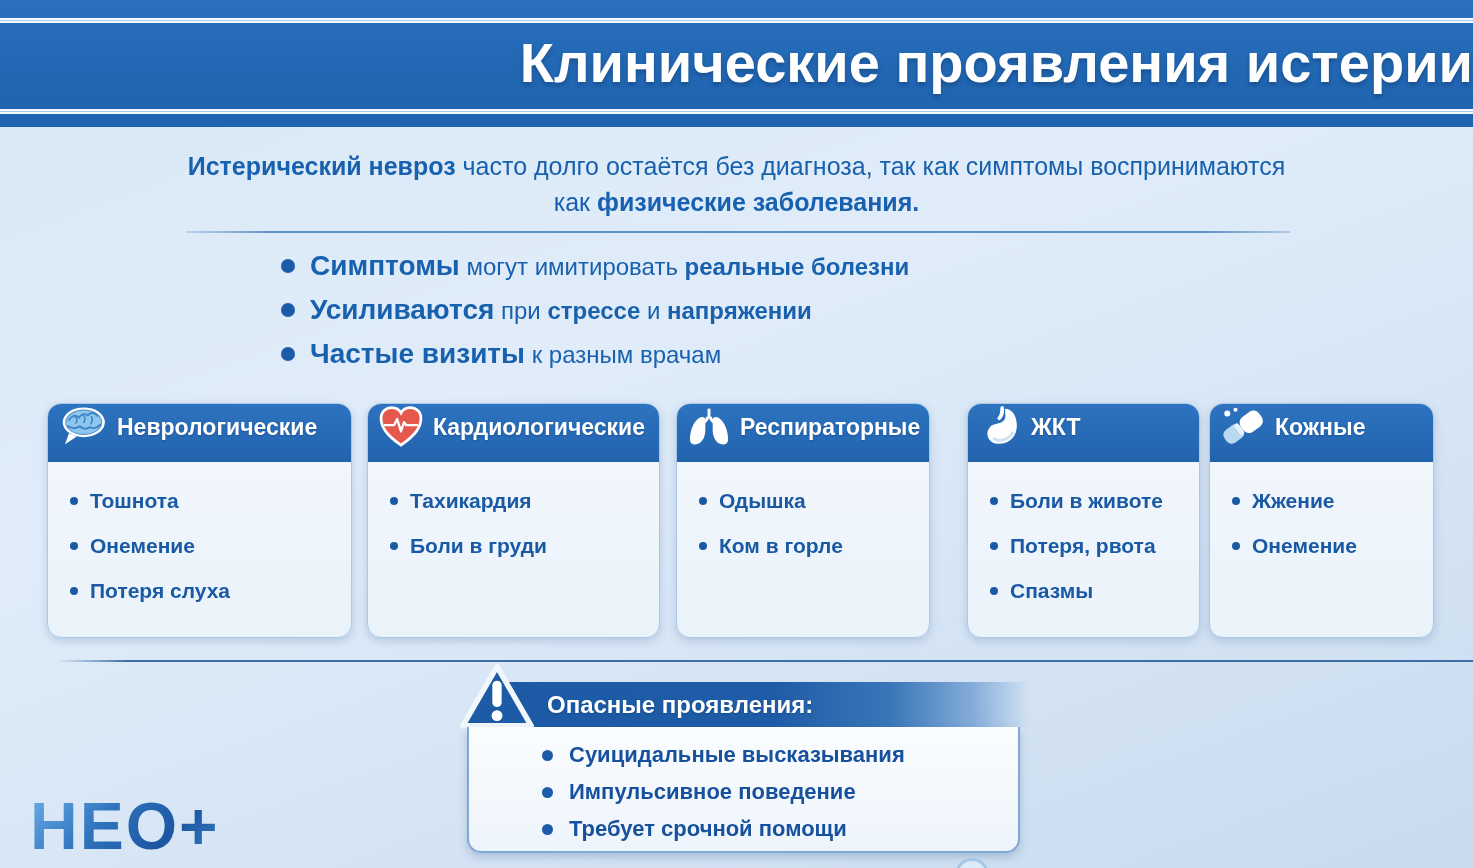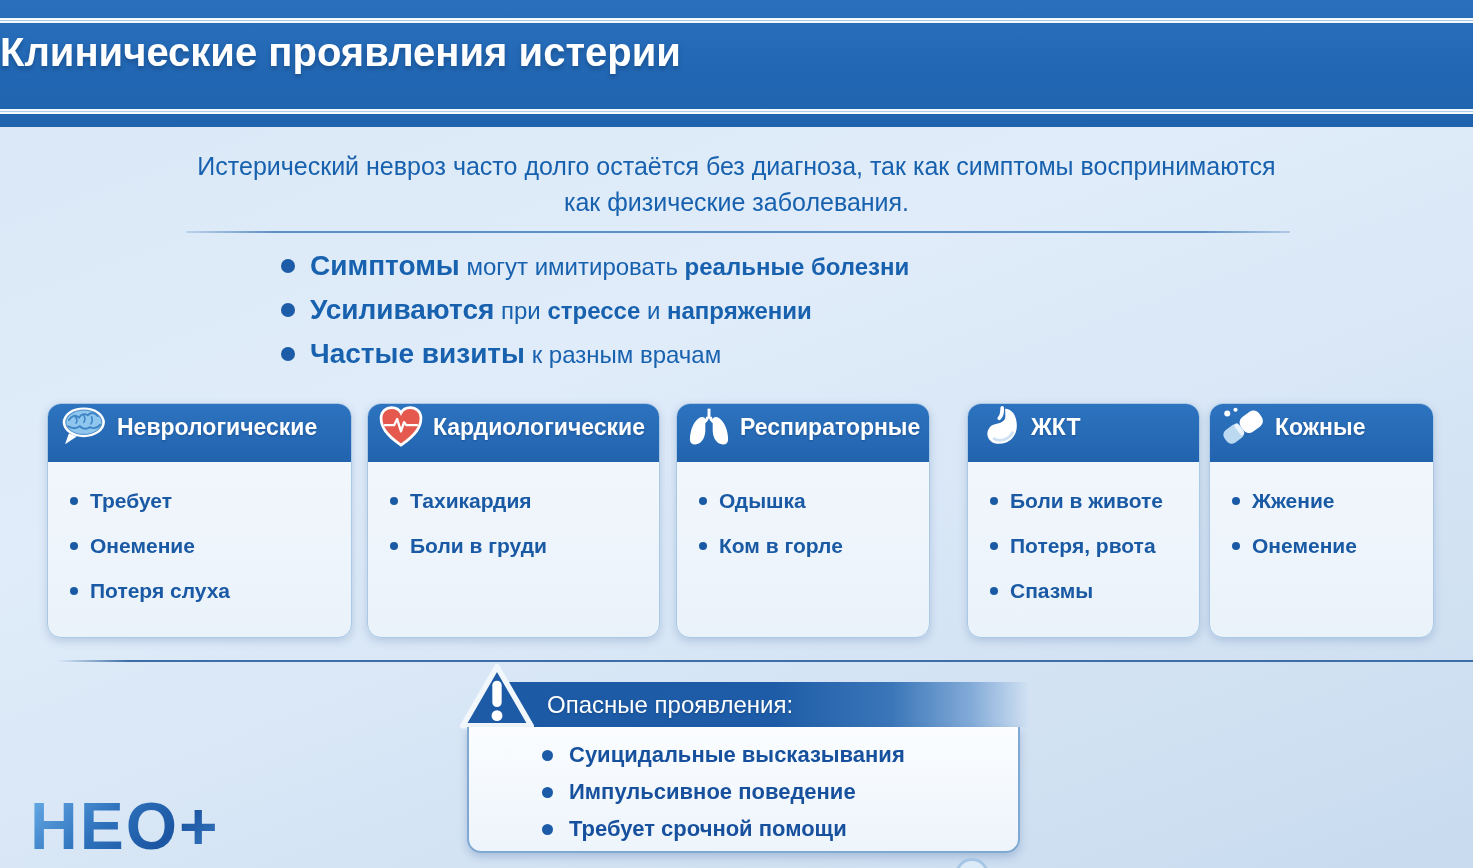--- a/index.html
+++ b/index.html
@@ -8,27 +8,27 @@
     position:relative;width:1473px;height:868px;overflow:hidden;
     font-family:"Liberation Sans",sans-serif;
     background:linear-gradient(160deg,#d9e7f6 0%,#e0ecf9 40%,#d2e2f3 78%,#c8dbef 100%);
   }
   
   .header{position:absolute;top:0;left:0;right:0;height:127px;
     background:linear-gradient(180deg,#2a70bc 0%,#2267b3 55%,#1f63ae 100%);}
   .pinstripe{position:absolute;left:0;right:0;height:5px;
     background:linear-gradient(180deg,#f4f9fd 0 32%,#a9cbe9 32% 62%,#f4f9fd 62% 100%);}
   .pin-top{top:18px;} .pin-bot{top:109px;}
-  .header-title{position:absolute;top:30px;left:0;right:0;text-align:left;
-    color:#ffffff;font-size:40px;font-weight:bold;letter-spacing:0;
+  .header-title{position:absolute;top:30px;left:0;right:0;text-align:right;
+    color:#ffffff;font-size:56px;font-weight:bold;letter-spacing:0;
     text-shadow:0 3px 4px rgba(10,40,80,.35);}
   
   .intro{position:absolute;top:148px;left:80px;right:80px;text-align:center;
     color:#1761ae;font-size:25px;line-height:36px;font-weight:500;}
-  .intro .b{font-weight:normal;}
+  .intro .b{font-weight:bold;}
   .intro-divider{position:absolute;top:231px;left:186px;width:1104px;height:2px;
     background:linear-gradient(90deg,rgba(94,143,196,.25),#5e8fc4 8%,#5e8fc4 92%,rgba(94,143,196,.35));}
   
   .kps{position:absolute;top:249px;left:281px;}
   .kp{display:flex;align-items:center;height:34px;margin-bottom:10px;color:#1761ae;font-size:24px;}
   .kp .dot{width:14px;height:14px;border-radius:50%;background:#1c5ba7;margin-right:15px;flex:none;}
   .kp .lead{font-size:28px;font-weight:bold;}
   .kp .b{font-weight:bold;margin-top:12px;}
   
   .card{position:absolute;top:403px;height:235px;border-radius:14px;
@@ -46,21 +46,21 @@
   .ci{display:flex;align-items:flex-start;margin-bottom:19px;
     color:#1a5aa5;font-size:21px;font-weight:bold;line-height:26px;}
   .ci .cdot{width:8px;height:8px;border-radius:50%;background:#1a5aa5;margin:9px 12px 0 0;flex:none;}
   
   .section-divider{position:absolute;top:660px;left:57px;right:0;height:2px;
     background:linear-gradient(90deg,rgba(61,110,168,0),#3d6ea8 5%,#3d6ea8 100%);}
   
   .danger-bar{position:absolute;left:497px;top:682px;width:533px;height:45px;
     background:linear-gradient(90deg,#1c5aa5 0%,#1e5ca7 52%,#3a76b8 74%,#83abd8 89%,rgba(217,231,246,0) 100%);
     display:flex;align-items:center;padding-left:50px;}
-  .danger-title{color:#ffffff;font-size:24px;font-weight:normal;text-shadow:0 1px 2px rgba(10,40,80,.3);}
+  .danger-title{color:#ffffff;font-size:24px;font-weight:bold;text-shadow:0 1px 2px rgba(10,40,80,.3);}
   .danger-tri{position:absolute;left:457px;top:662px;width:80px;height:70px;}
   .danger-body{position:absolute;left:467px;top:727px;width:553px;height:126px;
     background:linear-gradient(180deg,#fbfdff 0%,#edf4fb 100%);
     border:2px solid #7fa8d2;border-top:none;border-radius:0 0 14px 14px;
     box-shadow:0 4px 9px rgba(45,85,145,.25);padding:13px 0 0 73px;}
   .di{display:flex;align-items:center;height:30px;margin-bottom:7px;
     color:#17519e;font-size:22px;font-weight:bold;}
   .di .ddot{width:11px;height:11px;border-radius:50%;background:#1c5ba7;margin-right:16px;flex:none;}
   
   .logo{position:absolute;left:30px;top:788px;font-size:66px;font-weight:800;letter-spacing:2px;
@@ -112,21 +112,21 @@
           <path d="M14 19 q6 -9 13 -3 q4 -7 11 -3 q7 -6 13 1" stroke="#3f85c6" stroke-width="2.4" fill="none" stroke-linecap="round"></path>
           <path d="M13 27 q8 5 15 0 q6 6 13 1 q7 4 13 -3" stroke="#3f85c6" stroke-width="2.4" fill="none" stroke-linecap="round"></path>
           <path d="M22 15 q4 4 1 8 M33 13 q3 5 0 9 M43 15 q2 5 -1 9" stroke="#3f85c6" stroke-width="2" fill="none" stroke-linecap="round"></path>
         </svg>
       </span>
       <span class="card-title">Неврологические</span>
     </div>
     <div class="card-bd">
       <div class="ci">
           <span class="cdot"></span>
-          <span>Требует</span>
+          <span>Тошнота</span>
         </div>
       <div class="ci">
           <span class="cdot"></span>
           <span>Онемение</span>
         </div>
       <div class="ci">
           <span class="cdot"></span>
           <span>Потеря слуха</span>
         </div>
     </div>

